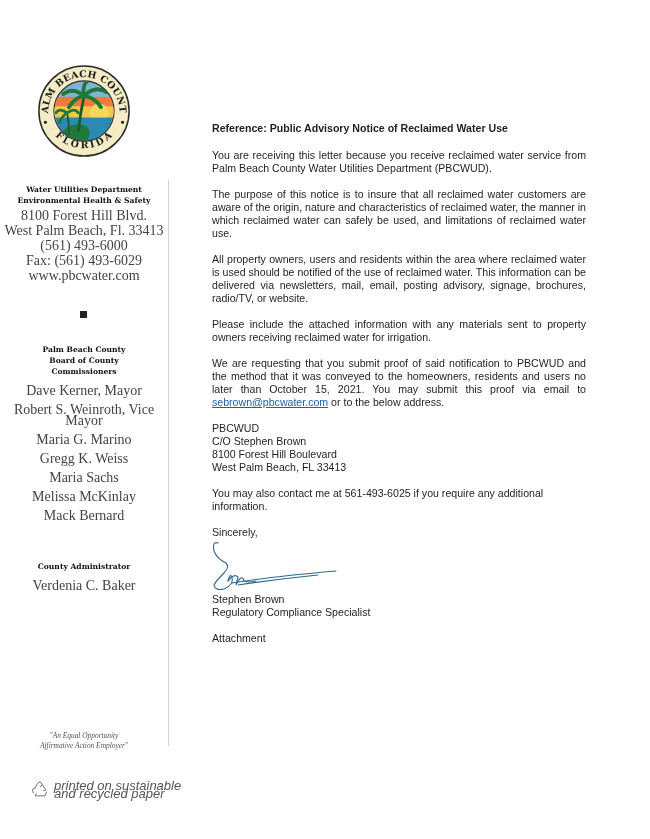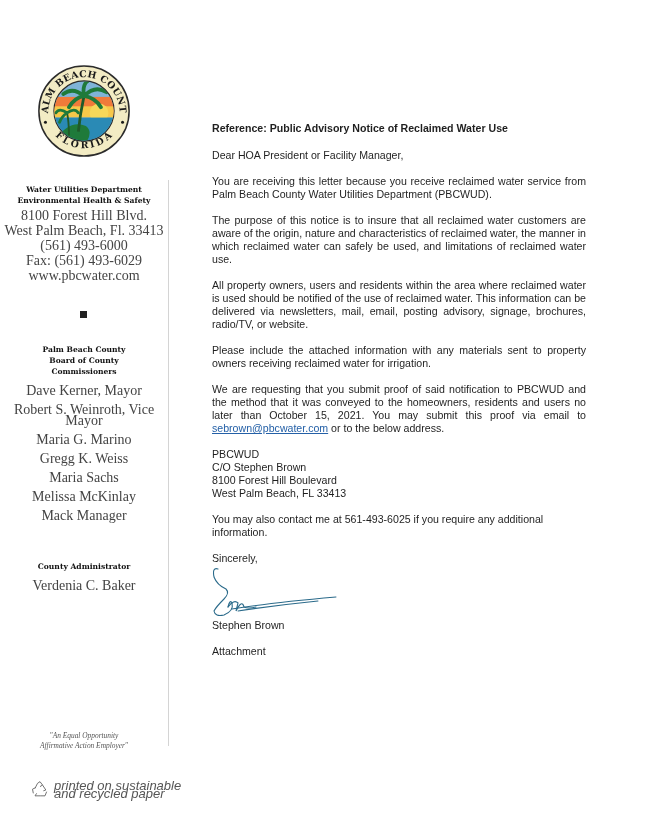--- a/index.html
+++ b/index.html
@@ -85,21 +85,21 @@
 <div id="board-block" class="left-col">
   <div class="bold">Palm Beach County</div>
   <div class="bold">Board of County</div>
   <div class="bold">Commissioners</div>
   <div class="plain member">Dave Kerner, Mayor</div>
   <div class="plain member">Robert S. Weinroth, Vice Mayor</div>
   <div class="plain member">Maria G. Marino</div>
   <div class="plain member">Gregg K. Weiss</div>
   <div class="plain member">Maria Sachs</div>
   <div class="plain member">Melissa McKinlay</div>
-  <div class="plain member">Mack Manager</div>
+  <div class="plain member">Mack Bernard</div>
 </div>
 
 <div id="admin-block" class="left-col">
   <div class="bold">County Administrator</div>
   <div class="plain">Verdenia C. Baker</div>
 </div>
 
 <div id="eoe-block" class="left-col">
   <div class="italic">"An Equal Opportunity</div>
   <div class="italic">Affirmative Action Employer"</div>
@@ -119,21 +119,20 @@
   <div class="txt">
     <div>printed on sustainable</div>
     <div>and recycled paper</div>
   </div>
 </div>
 
 <div id="divider"></div>
 
 <div id="letter">
   <p class="ref">Reference: Public Advisory Notice of Reclaimed Water Use</p>
-  <p>Dear HOA President or Facility Manager,</p>
   <p class="justify">You are receiving this letter because you receive reclaimed water service from Palm Beach County Water Utilities Department (PBCWUD).</p>
   <p class="justify">The purpose of this notice is to insure that all reclaimed water customers are aware of the origin, nature and characteristics of reclaimed water, the manner in which reclaimed water can safely be used, and limitations of reclaimed water use.</p>
   <p class="justify">All property owners, users and residents within the area where reclaimed water is used should be notified of the use of reclaimed water. This information can be delivered via newsletters, mail, email, posting advisory, signage, brochures, radio/TV, or website.</p>
   <p class="justify">Please include the attached information with any materials sent to property owners receiving reclaimed water for irrigation.</p>
   <p class="justify"><span>We are requesting that you submit proof of said notification to PBCWUD and the method that it was conveyed to the homeowners, residents and users no later than October 15, 2021.  You may submit this proof via email to </span><a>sebrown@pbcwater.com</a><span> or to the below address.</span></p>
   <p class="addr">
     <span style="display:block">PBCWUD</span>
     <span style="display:block">C/O Stephen Brown</span>
     <span style="display:block">8100 Forest Hill Boulevard</span>
     <span style="display:block">West Palm Beach, FL 33413</span>
@@ -142,14 +141,15 @@
   <div>Sincerely,</div>
   <svg id="signature" viewBox="0 0 130 56">
     <g fill="none" stroke="#2a6a8a" stroke-width="1.1" stroke-linecap="round">
       <path d="M10 6 Q4 4 6 14 Q9 22 18 26 Q22 30 16 36 Q8 44 6 48 Q7 54 16 52 Q26 48 24 40 Q22 36 20 44"></path>
       <path d="M20 44 Q26 36 30 40 L28 48 Q34 36 36 44 Q40 46 48 44"></path>
       <path d="M24 46 Q60 40 128 34"></path>
       <path d="M30 48 Q70 42 110 38"></path>
     </g>
   </svg>
   <div class="signer">Stephen Brown</div>
+  <div>Regulatory Compliance Specialist</div>
   <div style="margin-top:13px">Attachment</div>
 </div>
 
 </body></html>

